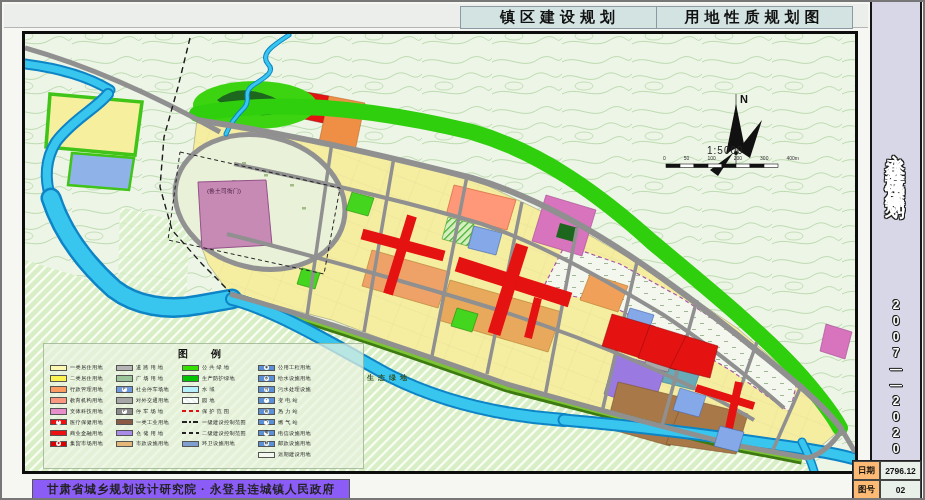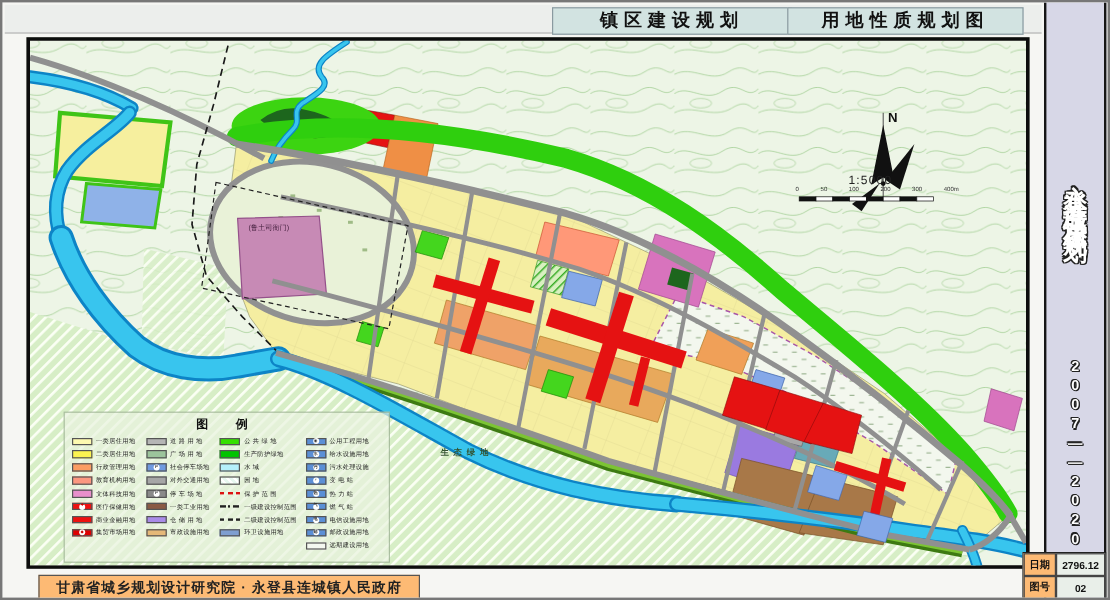--- a/index.html
+++ b/index.html
@@ -26,38 +26,38 @@
   }
   .map-frame svg{position:absolute;left:0;top:0;width:830px;height:437px;display:block;}
   .overlay{position:absolute;line-height:1;}
   .lbl-eco{left:342px;top:340px;font-size:7px;letter-spacing:4px;color:#33532f;font-weight:bold;}
   .lbl-heritage{left:182px;top:154px;font-size:6px;color:#45203f;}
   .lbl-north{left:715px;top:60px;font-size:11px;font-weight:bold;color:#111;}
   .lbl-scale{left:662px;top:112px;font-size:10px;letter-spacing:1px;color:#222;margin-left:20px;}
   .scalebar-ticks{left:638px;top:122px;width:136px;display:flex;justify-content:space-between;font-size:5px;color:#333;}
   
   .legend{
-    position:absolute;left:28px;top:309px;width:272px;height:126px;
+    position:absolute;left:18px;top:309px;width:321px;height:126px;
     background:rgba(233,243,223,0.72);border:1px solid rgba(110,140,100,0.5);
     padding:2px 4px 4px 6px;
   }
   .legend-title{text-align:center;font-size:10px;font-weight:bold;letter-spacing:10px;color:#111;margin:1px 0 3px 0;}
   .legend-cols{display:flex;}
   .legend-col{display:flex;flex-direction:column;gap:3.4px;}
   .legend-col.c1{width:66px;}.legend-col.c2{width:66px;}.legend-col.c3{width:76px;}.legend-col.c4{width:70px;}
   .legend-item{display:flex;align-items:center;gap:3px;height:7.5px;}
   .sw{width:17px;height:6.5px;flex:0 0 17px;border:0.5px solid #555;position:relative;display:flex;align-items:center;justify-content:center;}
   .sw .dot{width:5px;height:5px;border-radius:50%;background:#fff;font-size:3.5px;display:flex;align-items:center;justify-content:center;color:#333;font-weight:bold;line-height:1;}
   .sw.line{border:none;height:6.5px;background:none;}
   .sw.line i{display:block;width:100%;height:2px;}
   .legend-label{font-size:5.2px;color:#222;white-space:nowrap;letter-spacing:0.3px;}
   
   .attribution{
     position:absolute;left:30px;top:477px;width:318px;height:21px;
-    background:#fdba74;border:1.5px solid #555;
+    background:#8b5cf6;border:1.5px solid #555;
     display:flex;align-items:center;justify-content:center;
     font-size:11.5px;font-weight:bold;letter-spacing:1px;color:#222;
   }
   
   .sidebar{
     position:absolute;left:868px;top:0;width:52px;height:500px;
     background:#d7d7e7;border-left:2px solid #161616;border-right:2px solid #161616;
   }
   .sidebar-title{
     position:absolute;left:0;top:30px;width:100%;height:262px;

